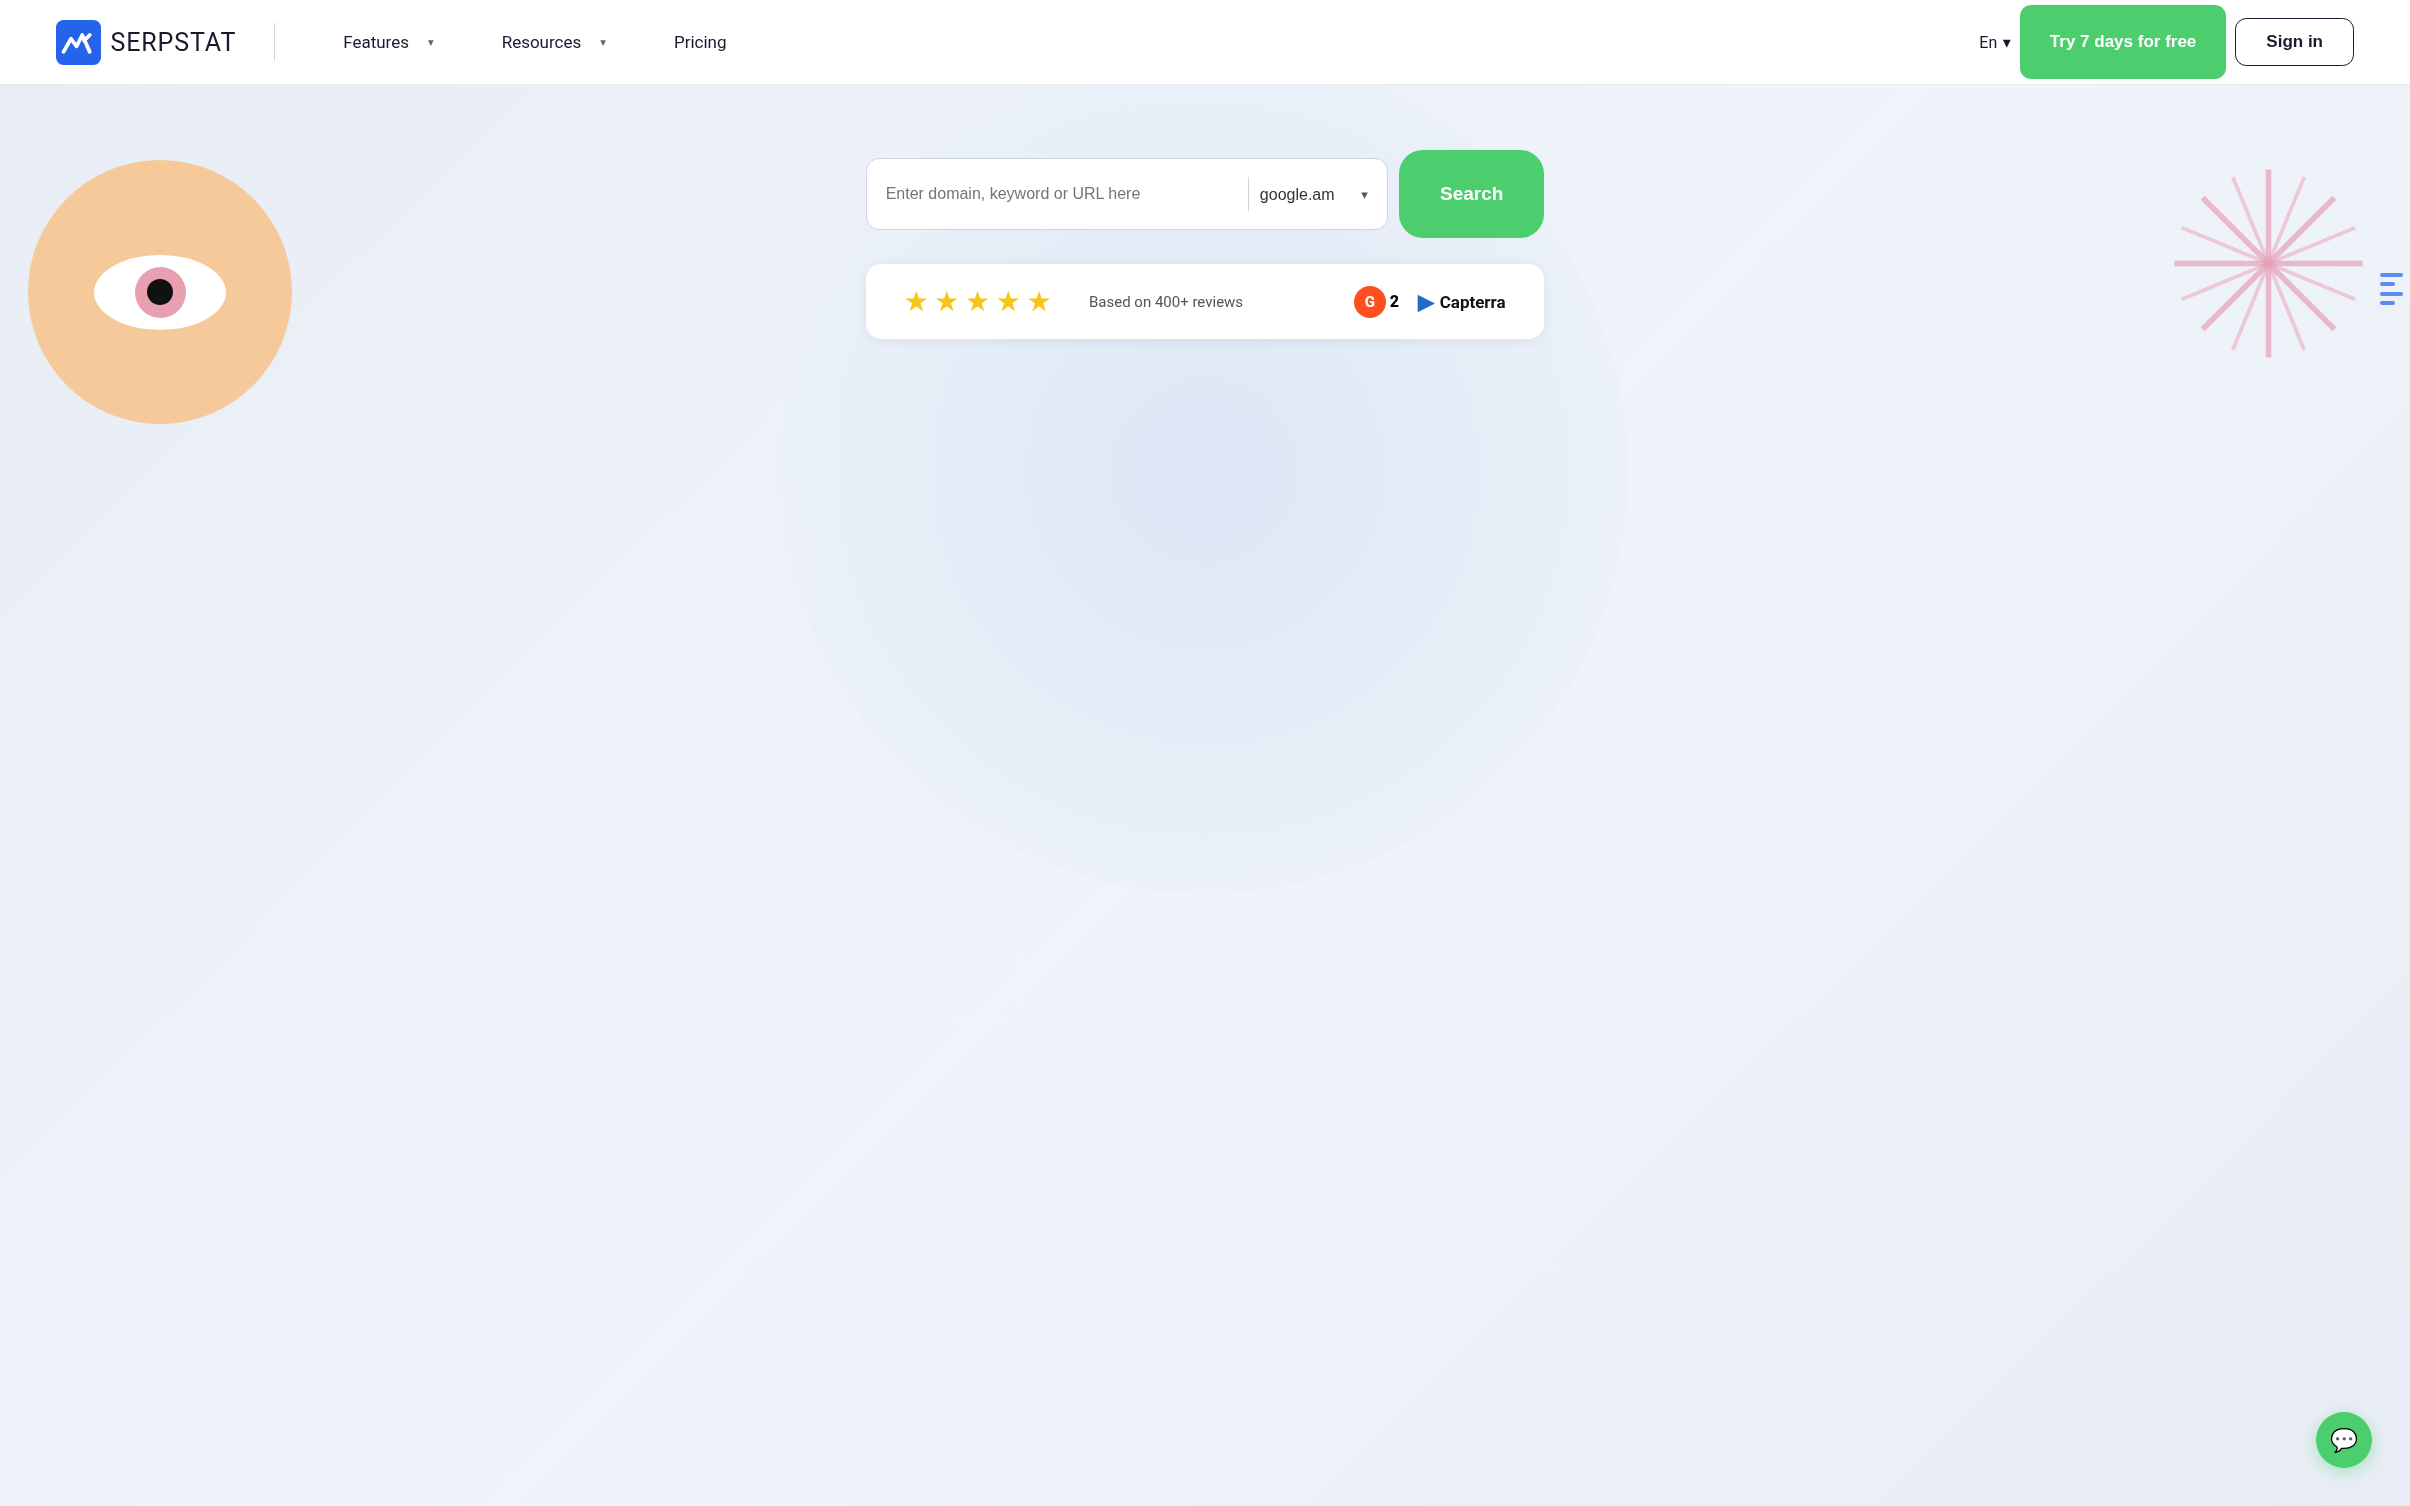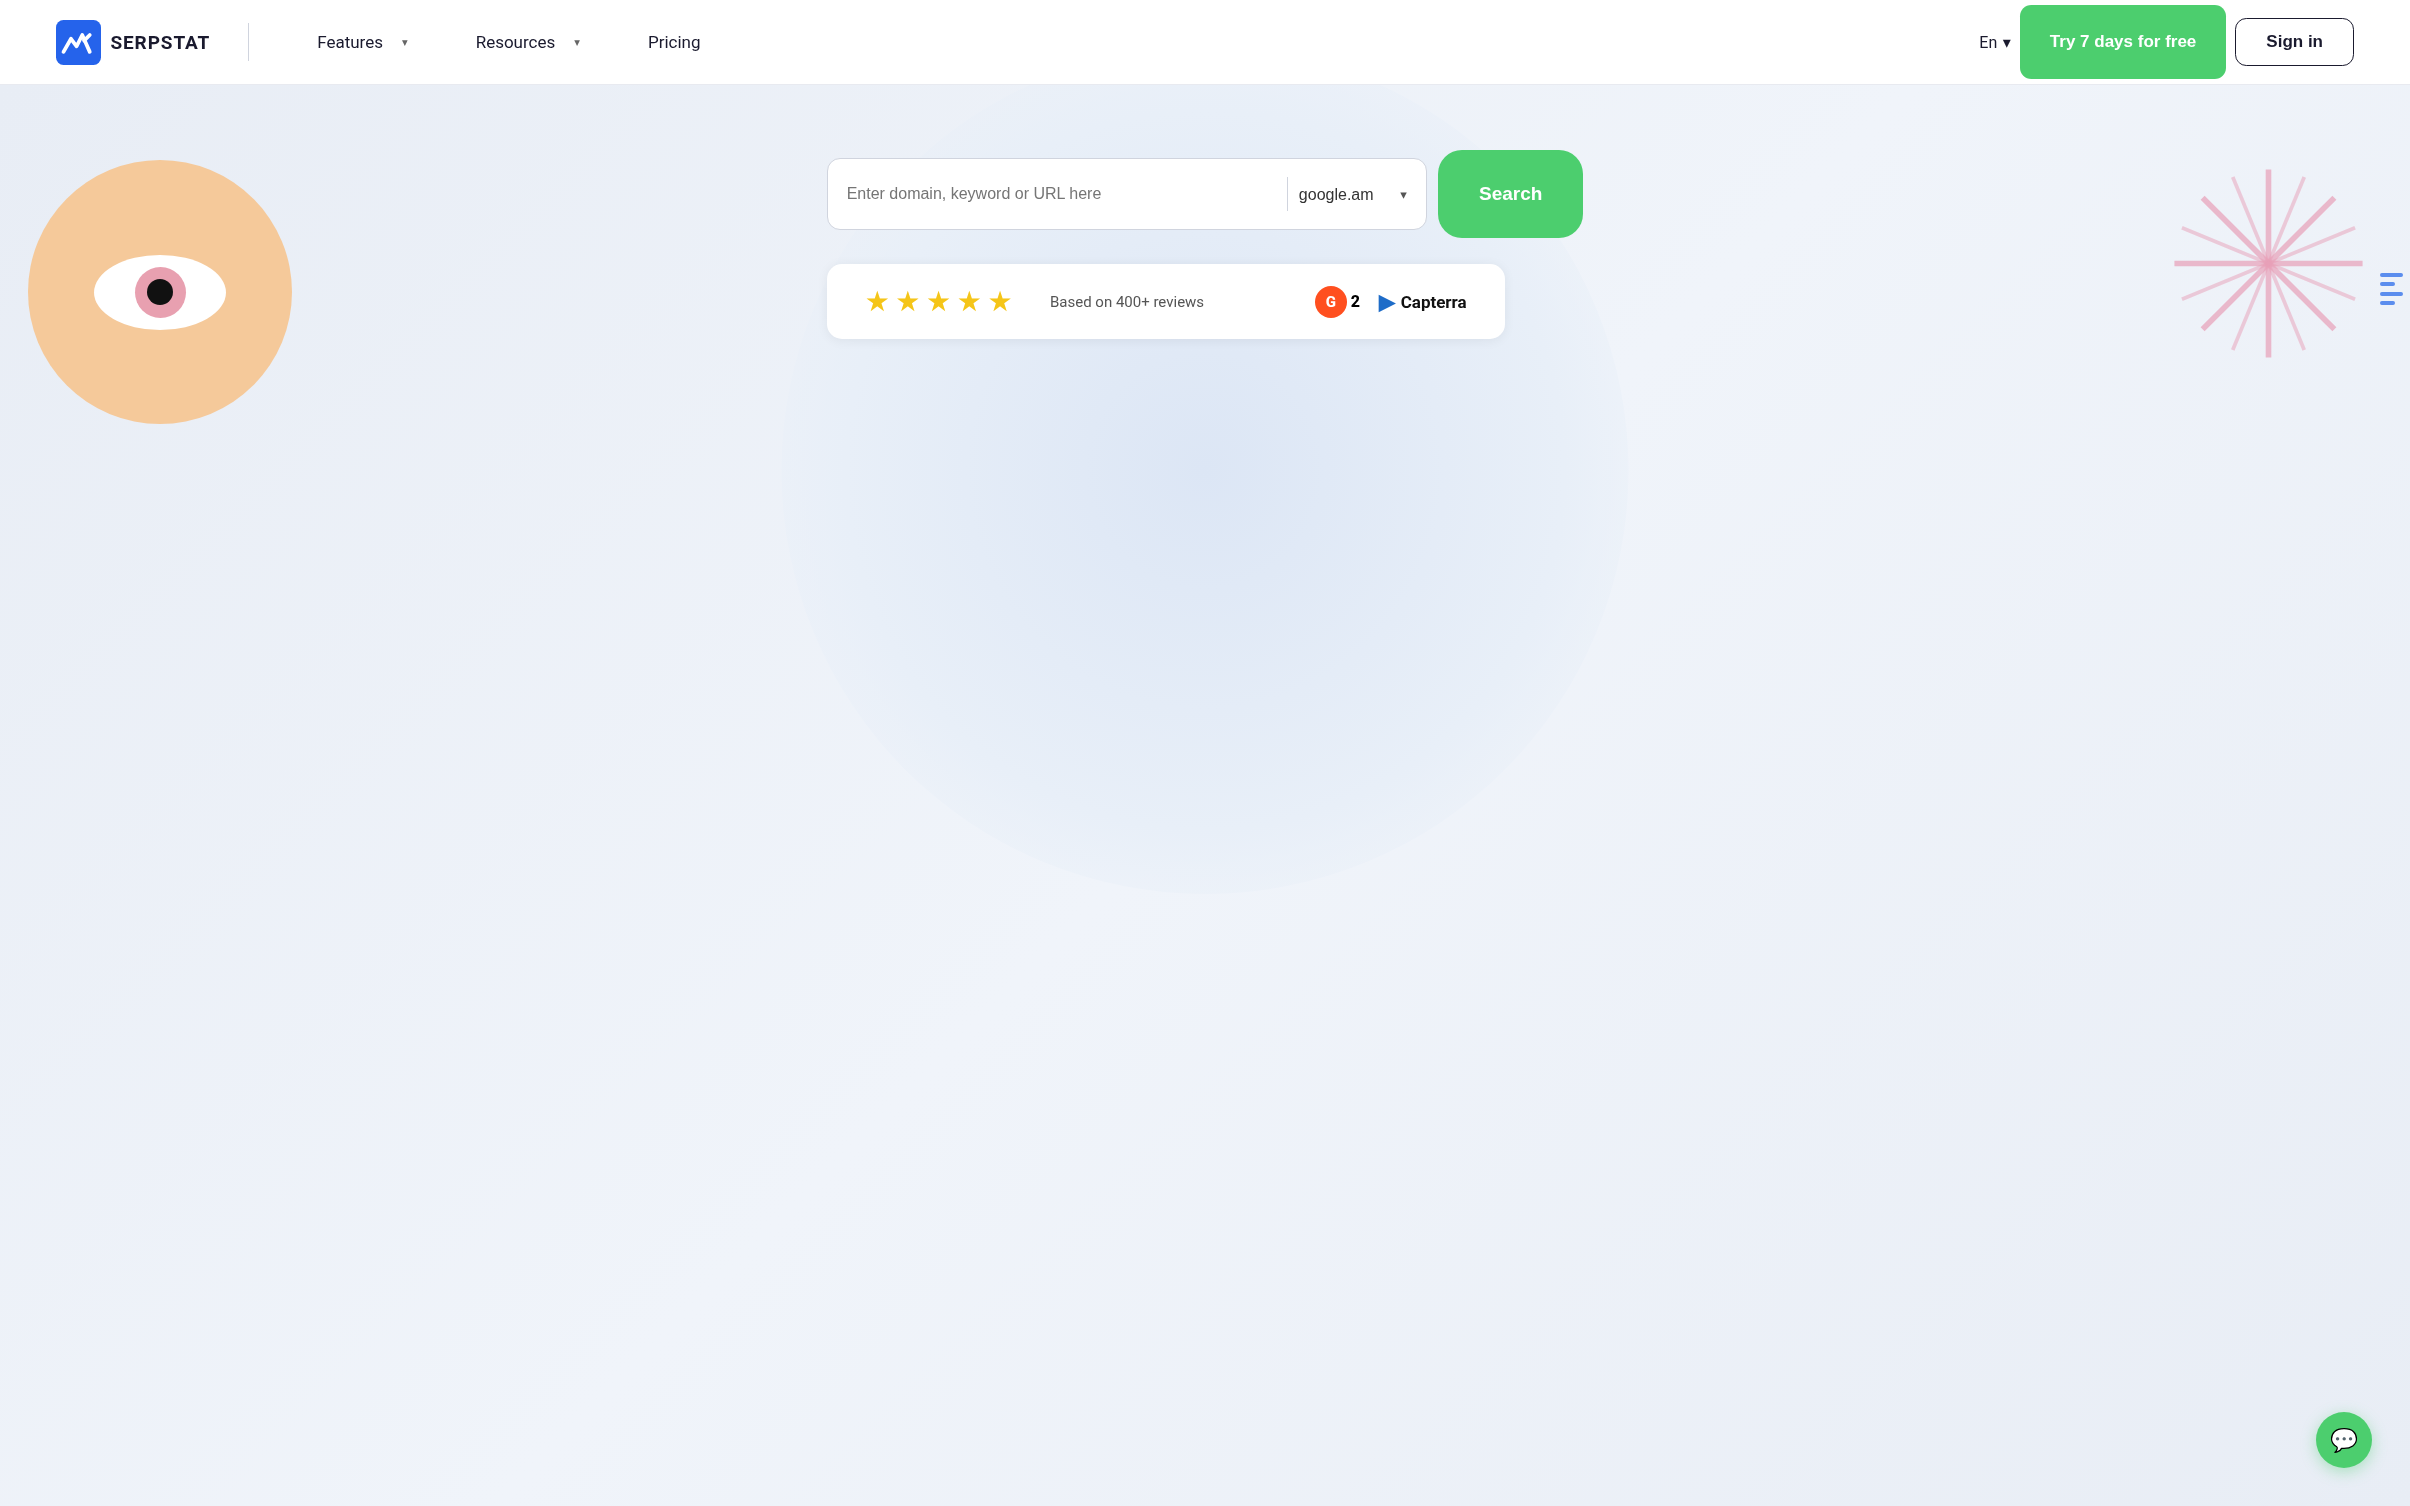--- a/index.html
+++ b/index.html
@@ -25,22 +25,22 @@
       display: flex;
       align-items: center;
       gap: 9.4px;
       text-decoration: none;
     }
     .logo-icon {
       width: 45px;
       height: 45px;
     }
     .logo-text {
-      font-size: 19px;
-      font-weight: 700;
+      font-size: 25px;
+      font-weight: 400;
       color: #1a1a2e;
       letter-spacing: 0.9px;
     }
     .nav-divider {
       width: 0.9px;
       height: 38px;
       background: #d0d4de;
       margin: 0 38px;
     }
     .nav-links {
@@ -224,21 +224,21 @@
       margin-top: 9.4px;
     }
     .search-input-wrapper {
       display: flex;
       align-items: center;
       background: #fff;
       border: 1.9px solid #d0d4de;
       border-radius: 13px;
       padding: 0 19px;
       height: 72px;
-      width: 600px;
+      width: 522px;
       gap: 11.3px;
     }
     .search-input {
       border: none;
       outline: none;
       font-size: 16px;
       color: #888;
       flex: 1;
       background: transparent;
     }

